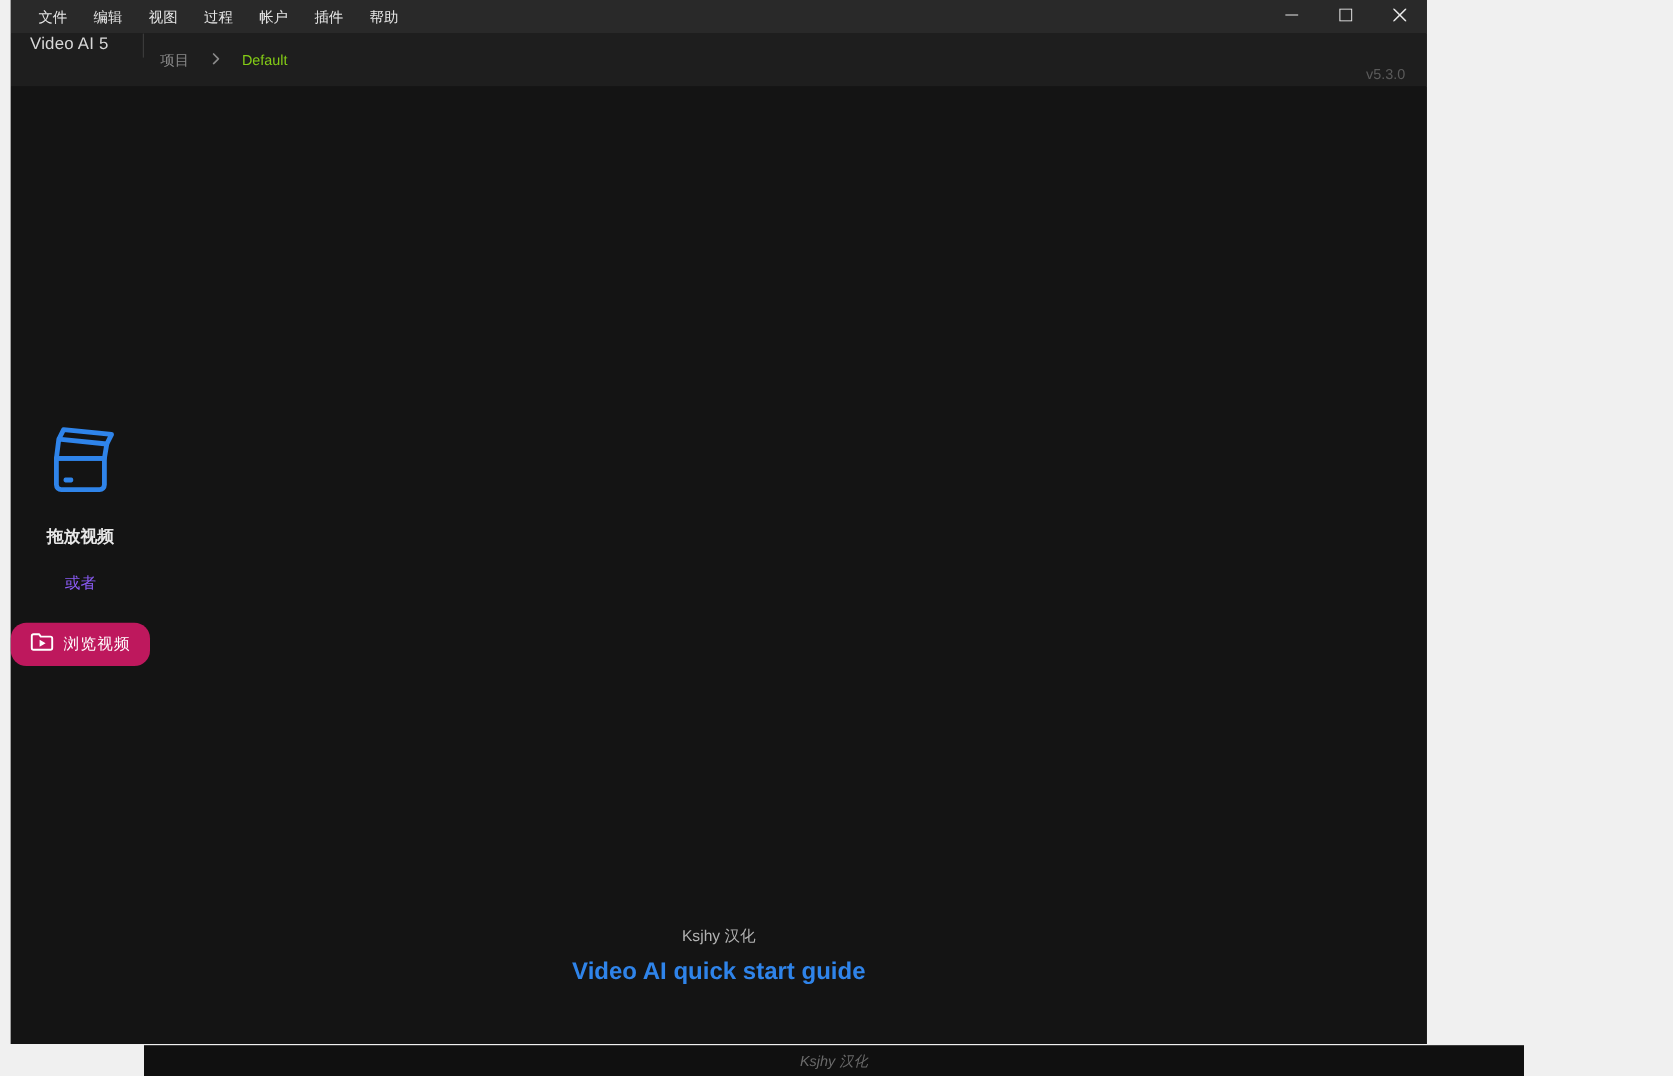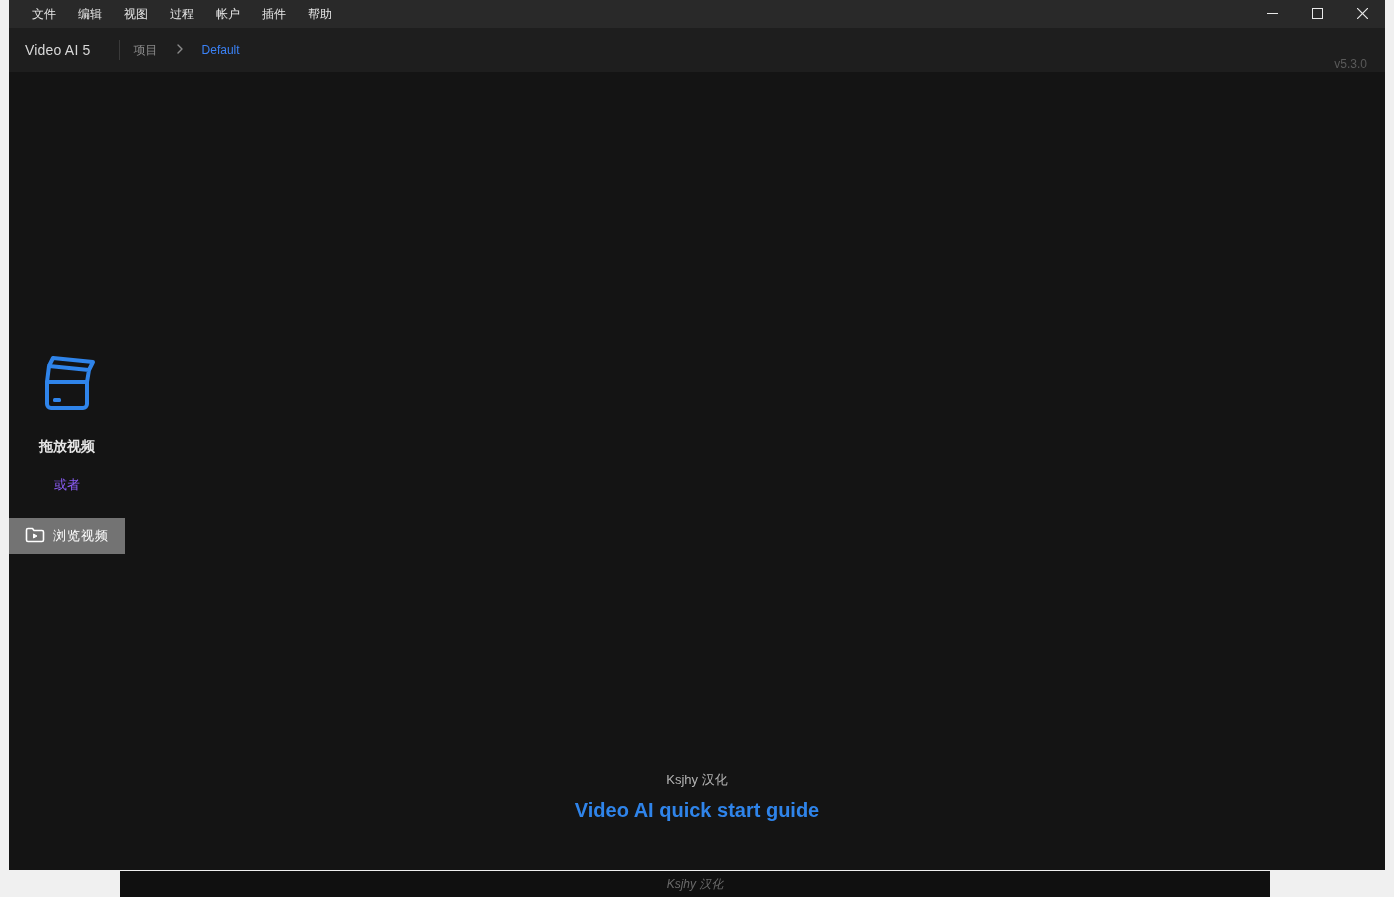--- a/index.html
+++ b/index.html
@@ -12,21 +12,21 @@
       width: 1394px;
       height: 897px;
       background: #f0f0f0;
       overflow: hidden;
       position: relative;
     }
     .app-window {
       position: absolute;
       left: 9px;
       top: 0;
-      width: 1376px;
+      width: 1180px;
       height: 870px;
       background: #141414;
       display: flex;
       flex-direction: column;
     }
     
     .menubar {
       height: 28px;
       background: #292929;
       display: flex;
@@ -56,21 +56,20 @@
       justify-content: center;
       cursor: pointer;
     }
     .win-ctrl svg { stroke: #e8e8e8; }
 
     
     .header-bar {
       height: 44px;
       background: #1e1e1e;
       display: flex;
-      align-items: center;
       position: relative;
     }
     .app-title {
       color: #d8d8d8;
       font-size: 14px;
       padding: 0 28px 0 16px;
       letter-spacing: 0.2px;
       font-weight: 400;
     }
     .vline {
@@ -79,21 +78,21 @@
       background: #3a3a3a;
       margin-right: 14px;
     }
     .breadcrumb {
       display: flex;
       align-items: center;
       gap: 18px;
       font-size: 12px;
     }
     .crumb-label { color: #8a8a8a; }
-    .crumb-current { color: #3b82f6; }
+    .crumb-current { color: #84cc16; }
     .chevron-sep svg { stroke: #8a8a8a; }
     .version-label {
       position: absolute;
       right: 18px;
       color: #5a5a5a;
       font-size: 12px;
       margin-top: 27px;
     }
 
     
@@ -122,24 +121,24 @@
     }
     .or-text {
       color: #8b5cf6;
       font-size: 13px;
       margin-bottom: 24px;
     }
     .browse-button {
       display: flex;
       align-items: center;
       gap: 8px;
-      background: #737373;
+      background: #be185d;
       color: #fff;
       border: none;
-      border-radius: 0;
+      border-radius: 13px;
       height: 36px;
       padding: 0 16px;
       font-size: 13px;
       cursor: pointer;
       letter-spacing: 1px;
     }
     .browse-button svg { stroke: #fff; }
 
     
     .footer-links {

